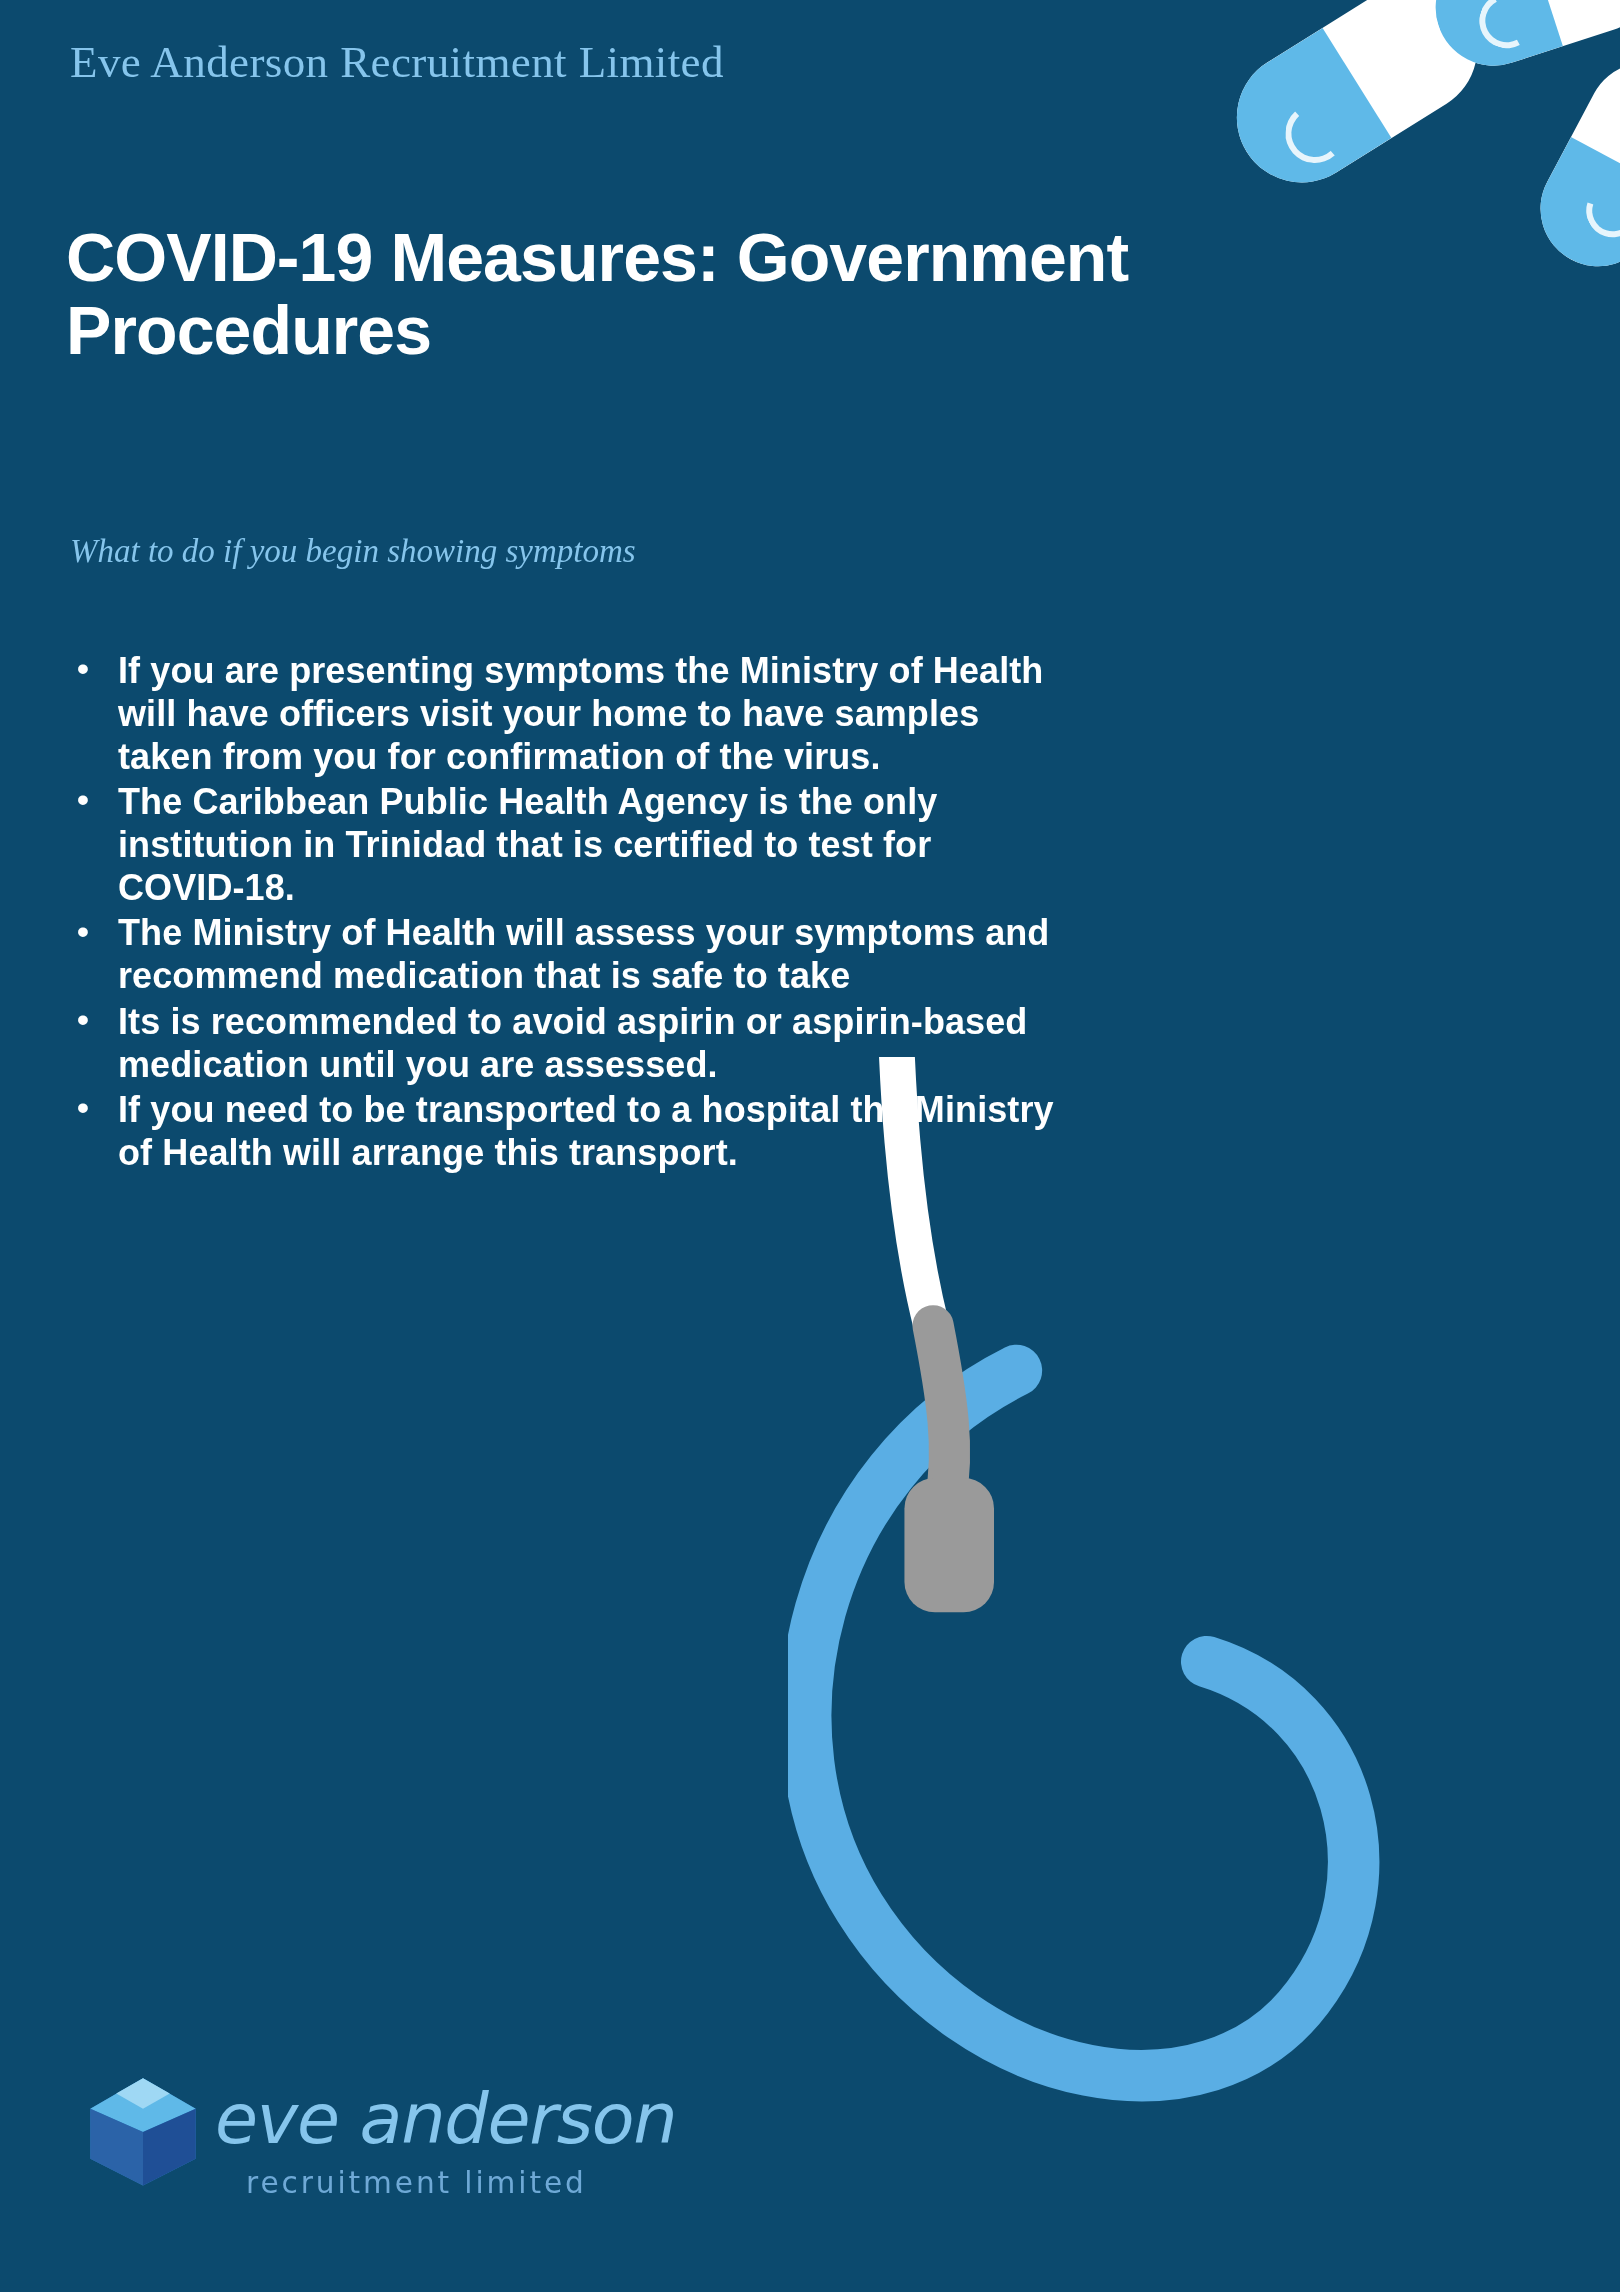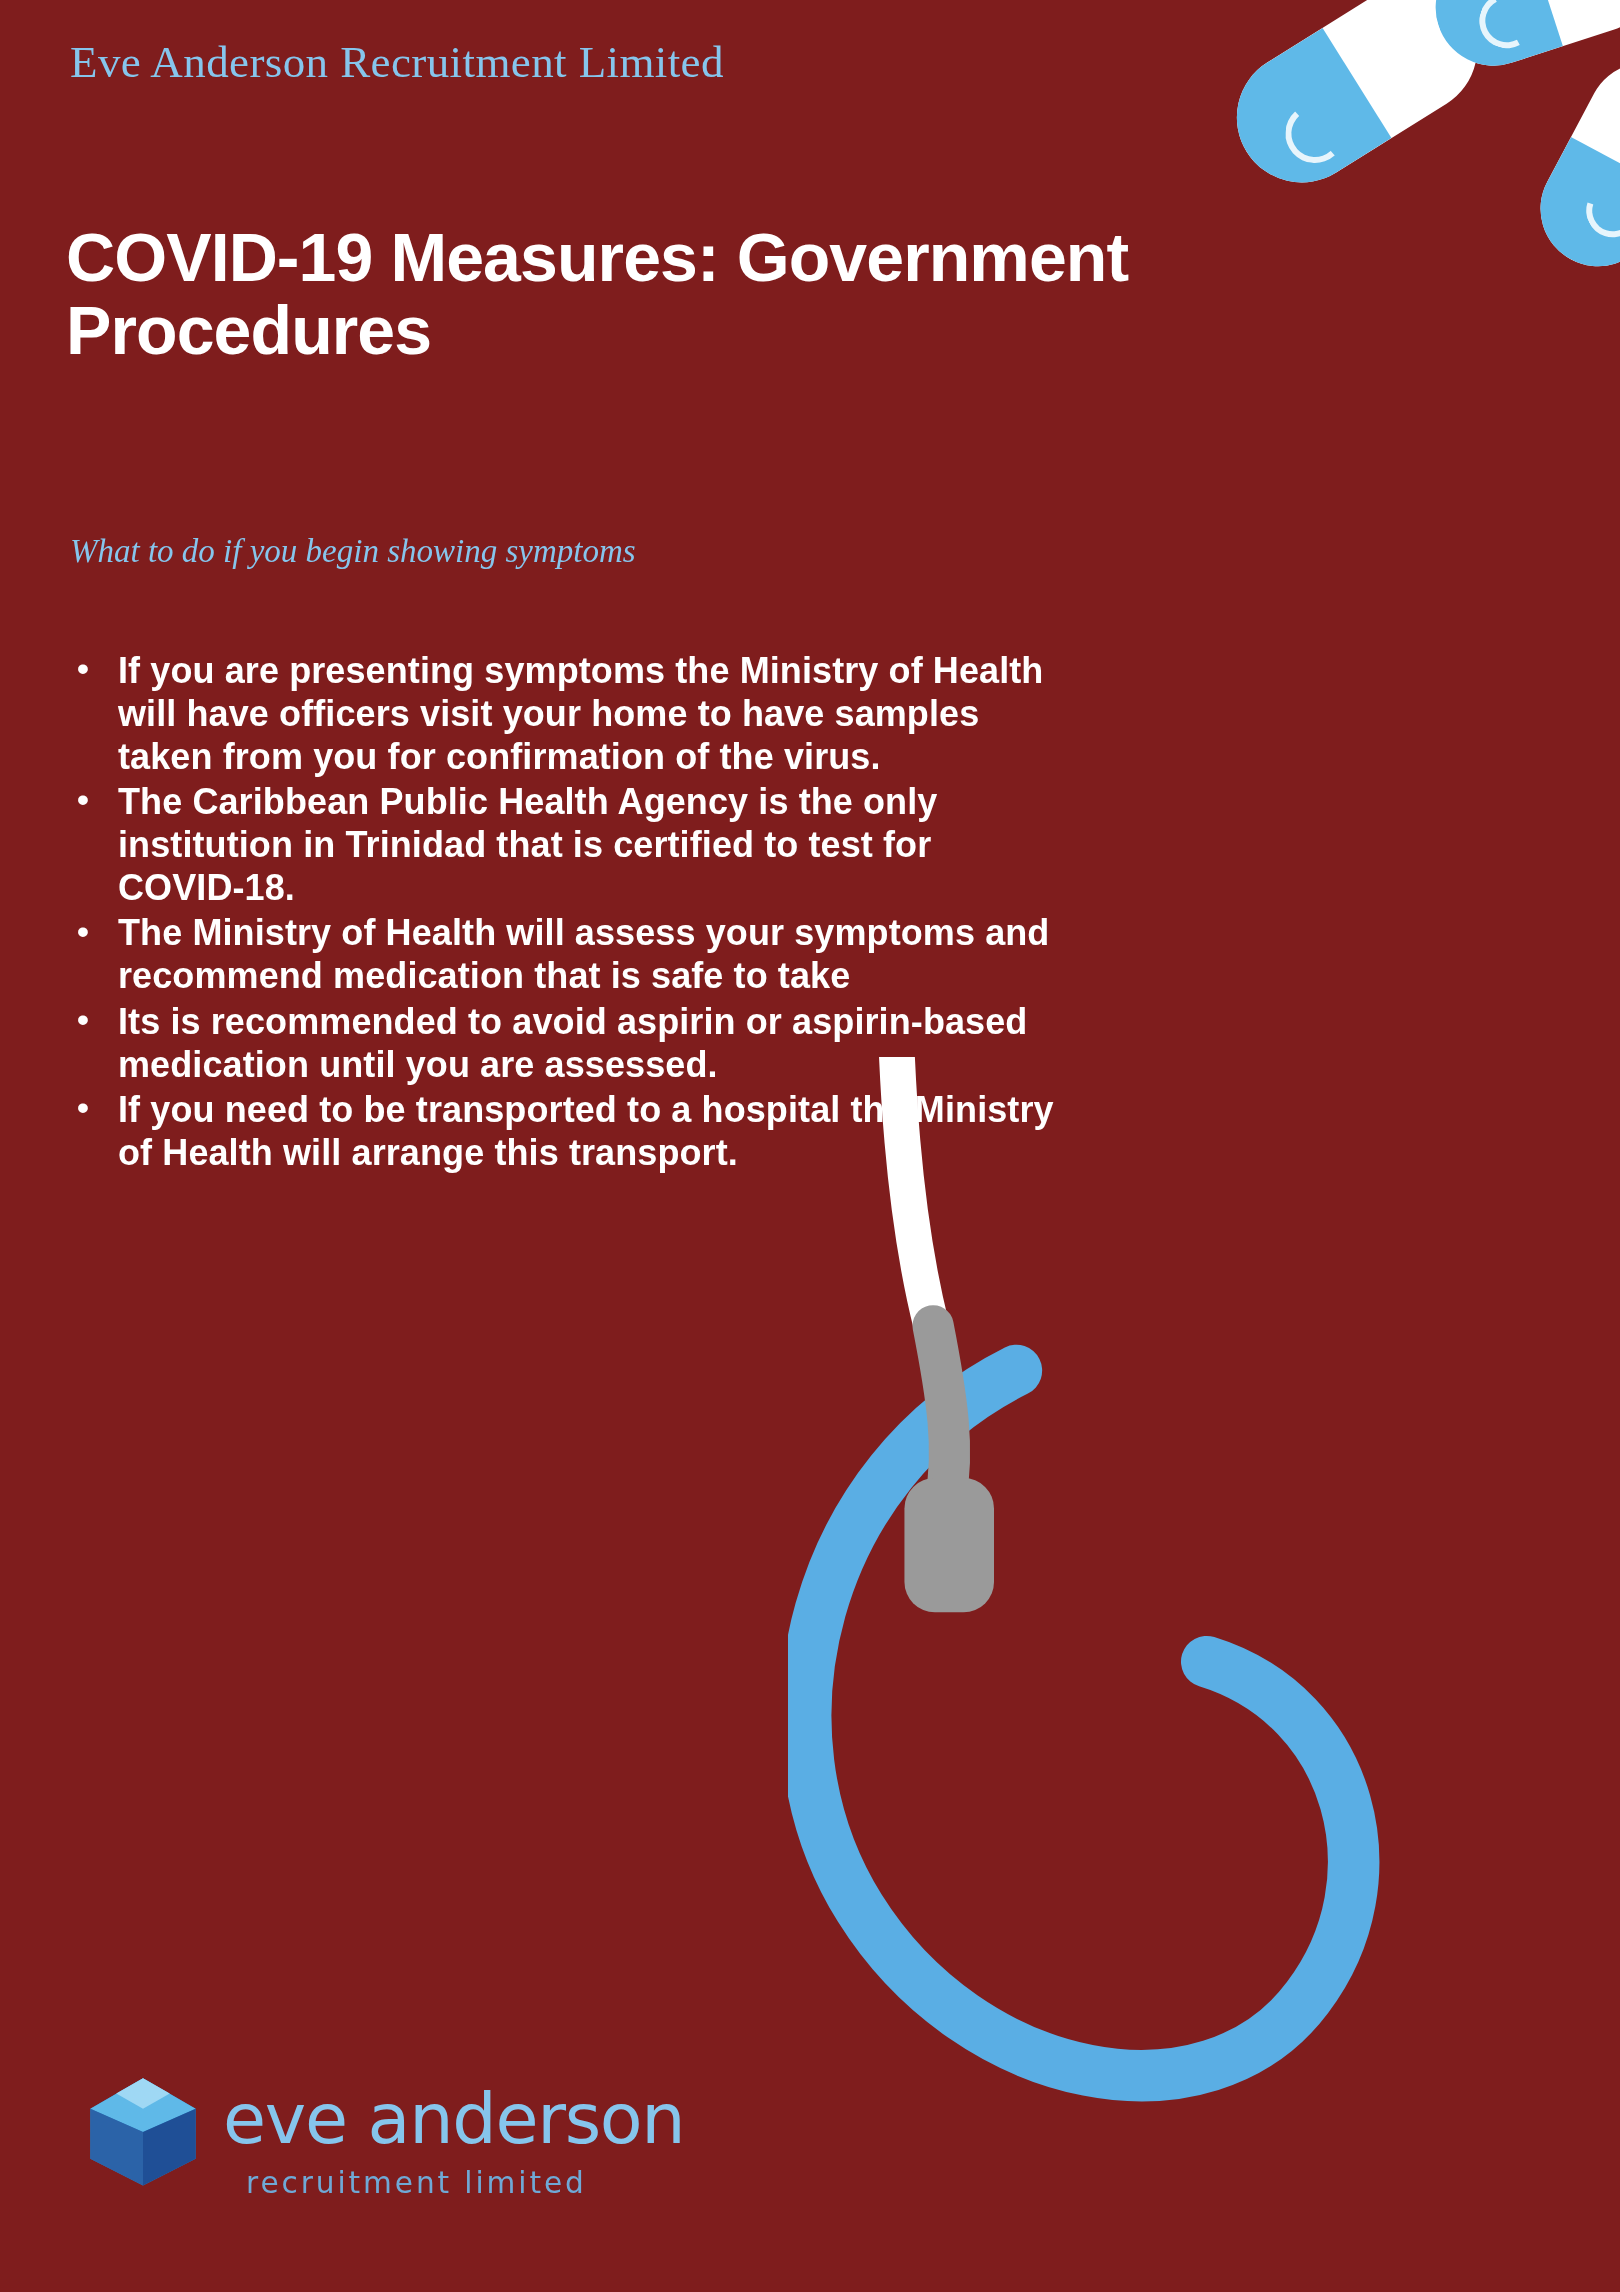--- a/index.html
+++ b/index.html
@@ -12,21 +12,21 @@
     height: 2293px;
     position: relative;
     overflow: hidden;
     font-family: "Liberation Sans", sans-serif;
     color: #ffffff;
   }
 
   .poster {
     position: absolute;
     inset: 0;
-    background: #7f1d1d;
+    background: #0c4a6e;
     overflow: hidden;
   }
 
   
   .pill {
     position: absolute;
     border-radius: 895px;
     overflow: hidden;
     background: #ffffff;
   }
@@ -133,26 +133,27 @@
 
   
   .logo {
     position: absolute;
     left: 85px; top: 2069px;
     width: 654px; height: 161px;
   }
   .logo-mark { position: absolute; left: 0; top: 3.6px; width: 116px; height: 116px; }
   .logo-text {
     position: absolute;
-    left: 138px; top: 9px;
+    left: 130px; top: 9px;
     font-size: 70px;
     color: #86c5ec;
     letter-spacing: -1.3px;
     font-weight: normal;
     font-family: "DejaVu Sans", sans-serif;
+    font-style: italic;
   }
   .logo-sub {
     position: absolute;
     left: 161px; top: 97px;
     font-size: 29.6px;
     color: #6fa9d6;
     letter-spacing: 2.9px;
     font-family: "DejaVu Sans", sans-serif;
   }
 </style>

